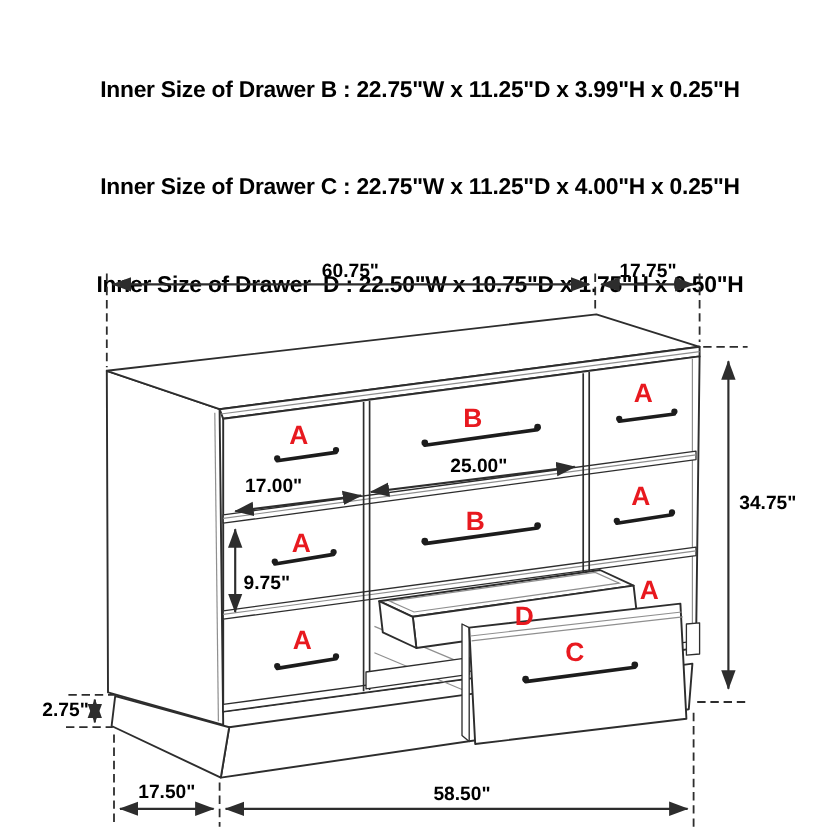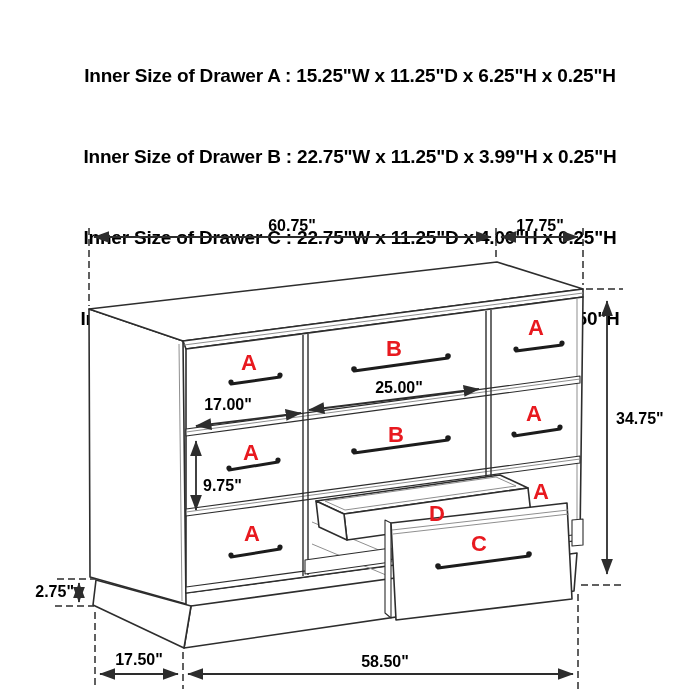--- a/index.html
+++ b/index.html
@@ -20,21 +20,20 @@
   .hbar{fill:none;stroke:#1c1c1c;stroke-width:3;stroke-linecap:round;}
   .hknob{fill:#1c1c1c;stroke:none;}
   .mk{fill:var(--line);}
 </style>
 </head>
 <body>
 
 <div id="stage">
 
   <div id="header">
-    <div>Inner Size of Drawer A : 15.25"W x 11.25"D x 6.25"H x 0.25"H</div>
     <div>Inner Size of Drawer B : 22.75"W x 11.25"D x 3.99"H x 0.25"H</div>
     <div>Inner Size of Drawer C : 22.75"W x 11.25"D x 4.00"H x 0.25"H</div>
     <div>Inner Size of Drawer  D : 22.50"W x 10.75"D x 1.75"H x 0.50"H</div>
   </div>
 
   <svg id="drawing" width="700" height="700" viewBox="0 0 700 700">
     <defs>
       <marker id="ah" viewBox="0 0 10 8" refX="9.5" refY="4" markerWidth="9" markerHeight="7.2" orient="auto-start-reverse">
         <path class="mk" d="M10,4 L0,0.3 L0,7.7 Z"></path>
       </marker>

